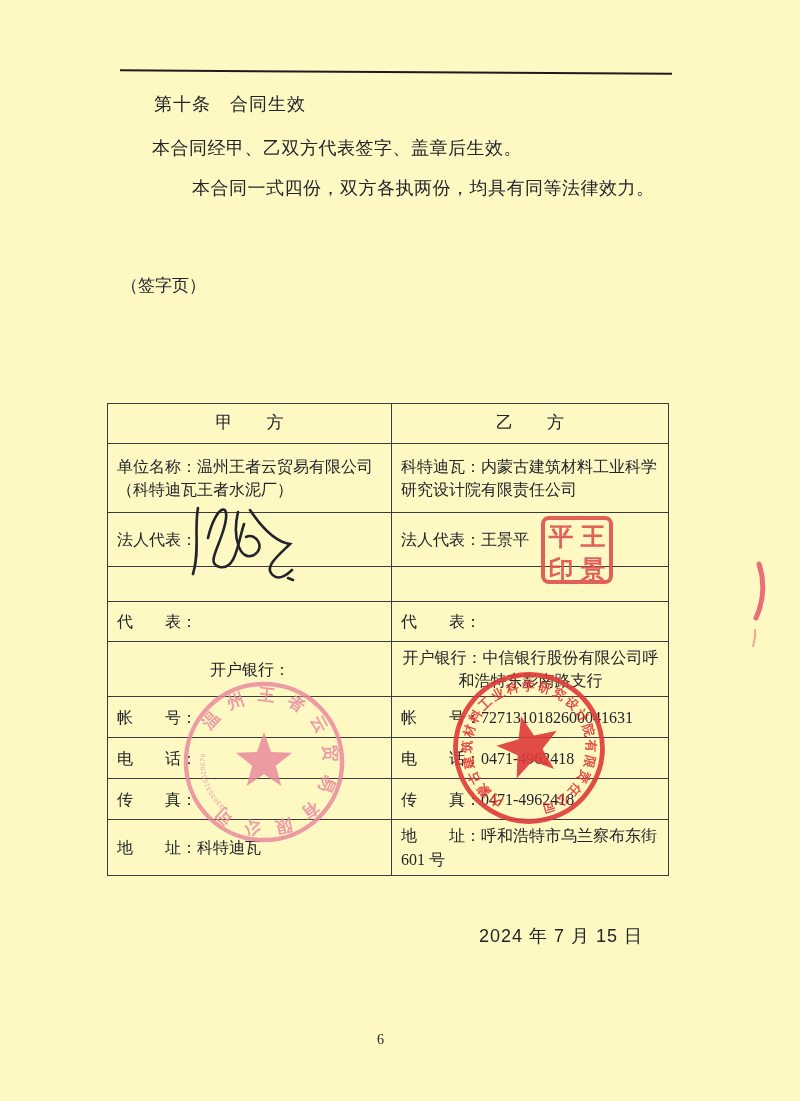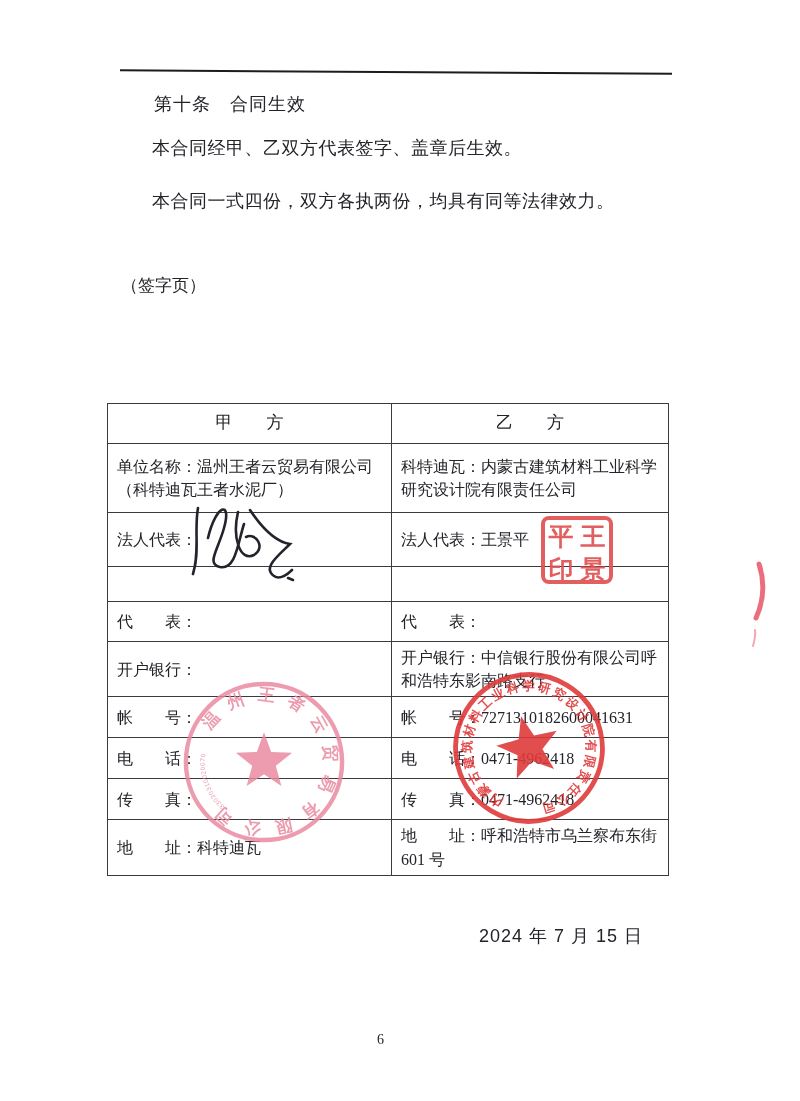--- a/index.html
+++ b/index.html
@@ -1,27 +1,27 @@
 <!DOCTYPE html>
 <html><head>
 <meta charset="utf-8">
 <style>
   html,body{margin:0;padding:0;background:#e8e8e8;}
   .page{
     position:relative;width:800px;height:1101px;margin:0 auto;
-    background:#ffffff;overflow:hidden;
+    background:#fef9c3;overflow:hidden;
     font-family:"Liberation Serif","DejaVu Serif",serif;
     color:#232329;
   }
   .top-rule{position:absolute;left:120px;top:71px;width:552px;height:2px;
     background:#1c1c20;transform:rotate(0.35deg);}
   .heading{position:absolute;left:154px;top:92px;font-size:18px;letter-spacing:1px;}
   .para{position:absolute;left:152px;font-size:18px;letter-spacing:0.5px;}
   .para.p1{top:136px;}
-  .para.p2{top:189px;}
+  .para.p2{top:176px;margin-left:40px;}
   .sign-label{position:absolute;left:121px;top:274px;font-size:17px;}
 
   table.parties{
     position:absolute;left:107px;top:403px;width:561px;
     border-collapse:collapse;table-layout:fixed;
   }
   table.parties td{
     border:1.6px solid #3a3b41;vertical-align:middle;
     padding:4px 8px 4px 9px;font-size:16px;line-height:1.45;
     overflow:hidden;word-break:break-all;
@@ -77,21 +77,21 @@
       <td>法人代表：王景平</td>
     </tr>
     <tr style="height:35px;">
       <td></td>
       <td></td>
     </tr>
     <tr style="height:40px;">
       <td>代　　表：</td>
       <td>代　　表：</td>
     </tr>
-    <tr style="height:43px;">
+    <tr style="height:43px;text-align:center;">
       <td>开户银行：</td>
       <td>开户银行：中信银行股份有限公司呼和浩特东影南路支行</td>
     </tr>
     <tr style="height:41px;">
       <td>帐　　号：</td>
       <td>帐　　号：7271310182600041631</td>
     </tr>
     <tr style="height:41px;">
       <td>电　　话：</td>
       <td>电　　话：0471-4962418</td>

